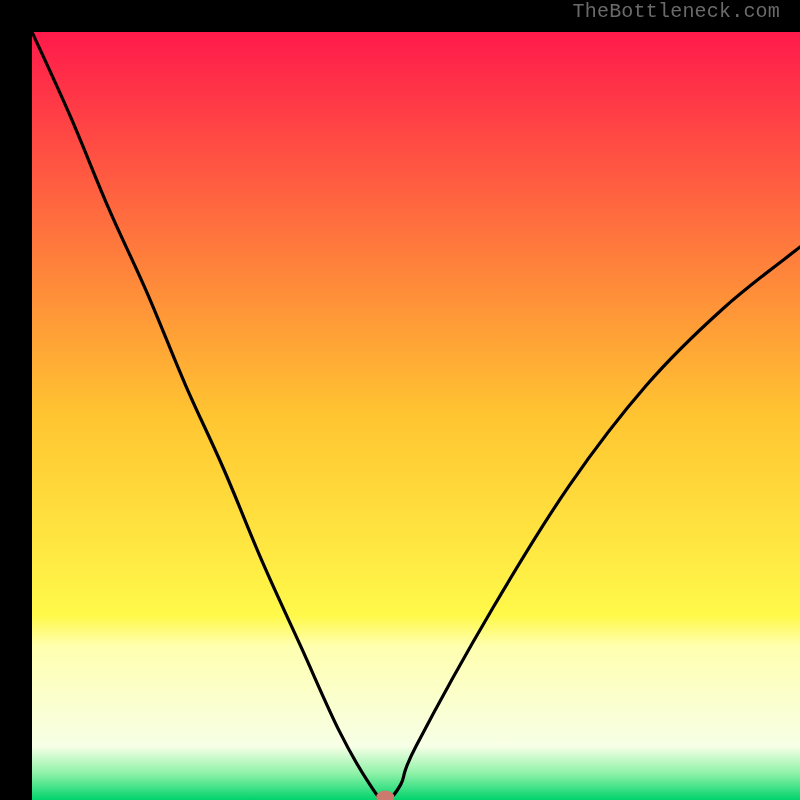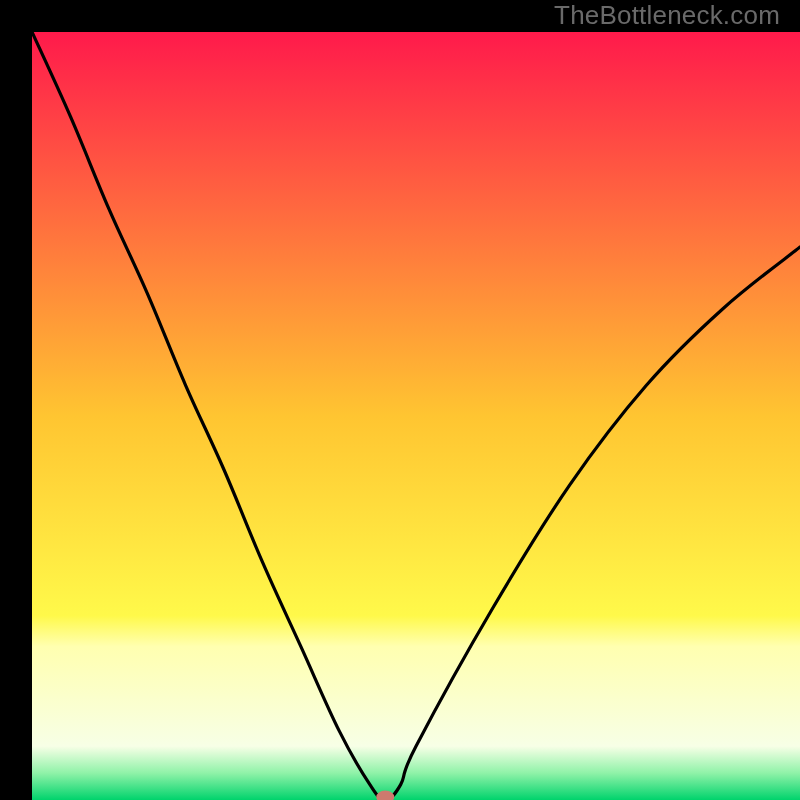--- a/index.html
+++ b/index.html
@@ -22,22 +22,22 @@
     position: absolute;
     left: 16px;
     top: 16px;
     width: 768px;
     height: 768px;
   }
   .watermark {
     position: absolute;
     top: 0px;
     right: 20px;
-    font-family: Liberation Sans, sans-serif;
-    font-size: 26px;
+    font-family: Liberation Mono, monospace;
+    font-size: 20px;
     color: #6a6a6a;
     letter-spacing: 0.2px;
   }
 </style>
 </head>
 <body>
 
 <div class="frame">
   <svg class="plot-area" viewBox="0 0 768 768" preserveAspectRatio="none">
     <defs>

